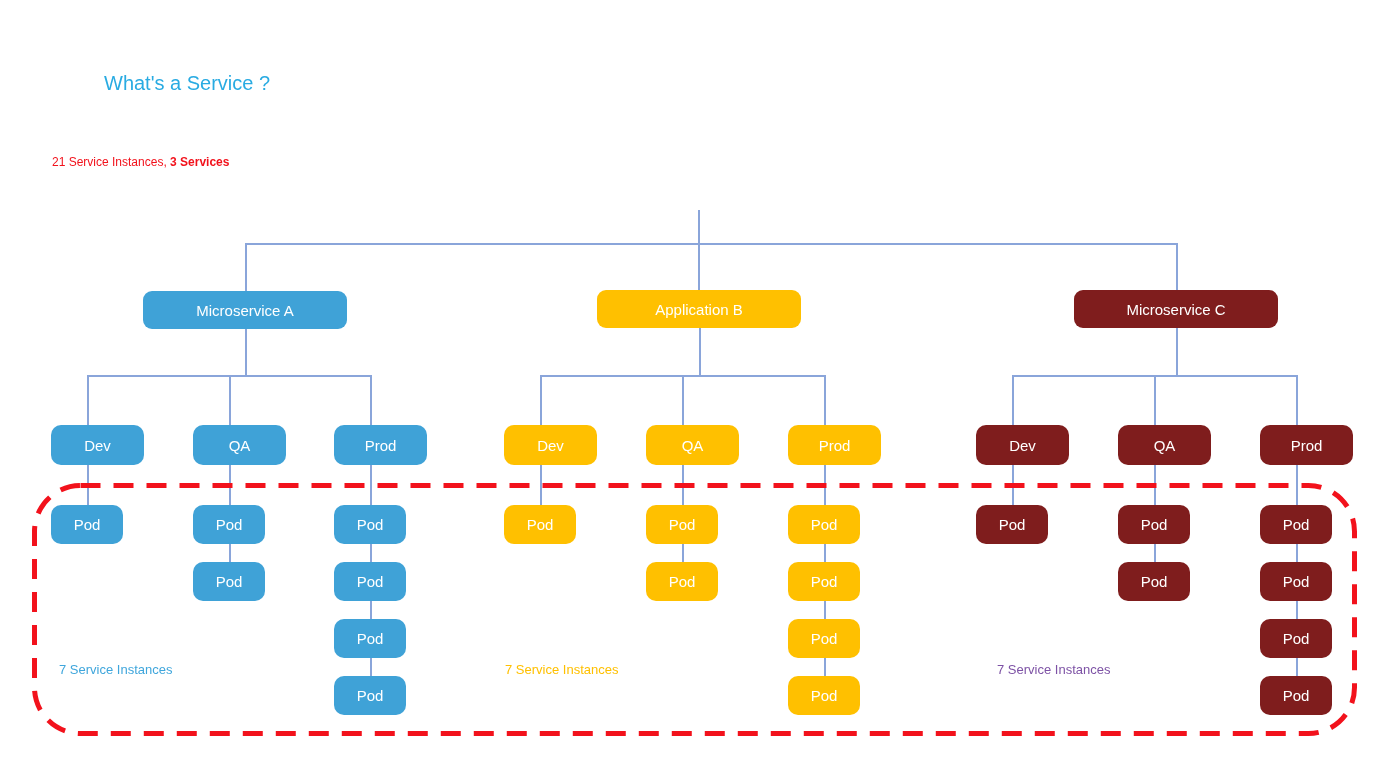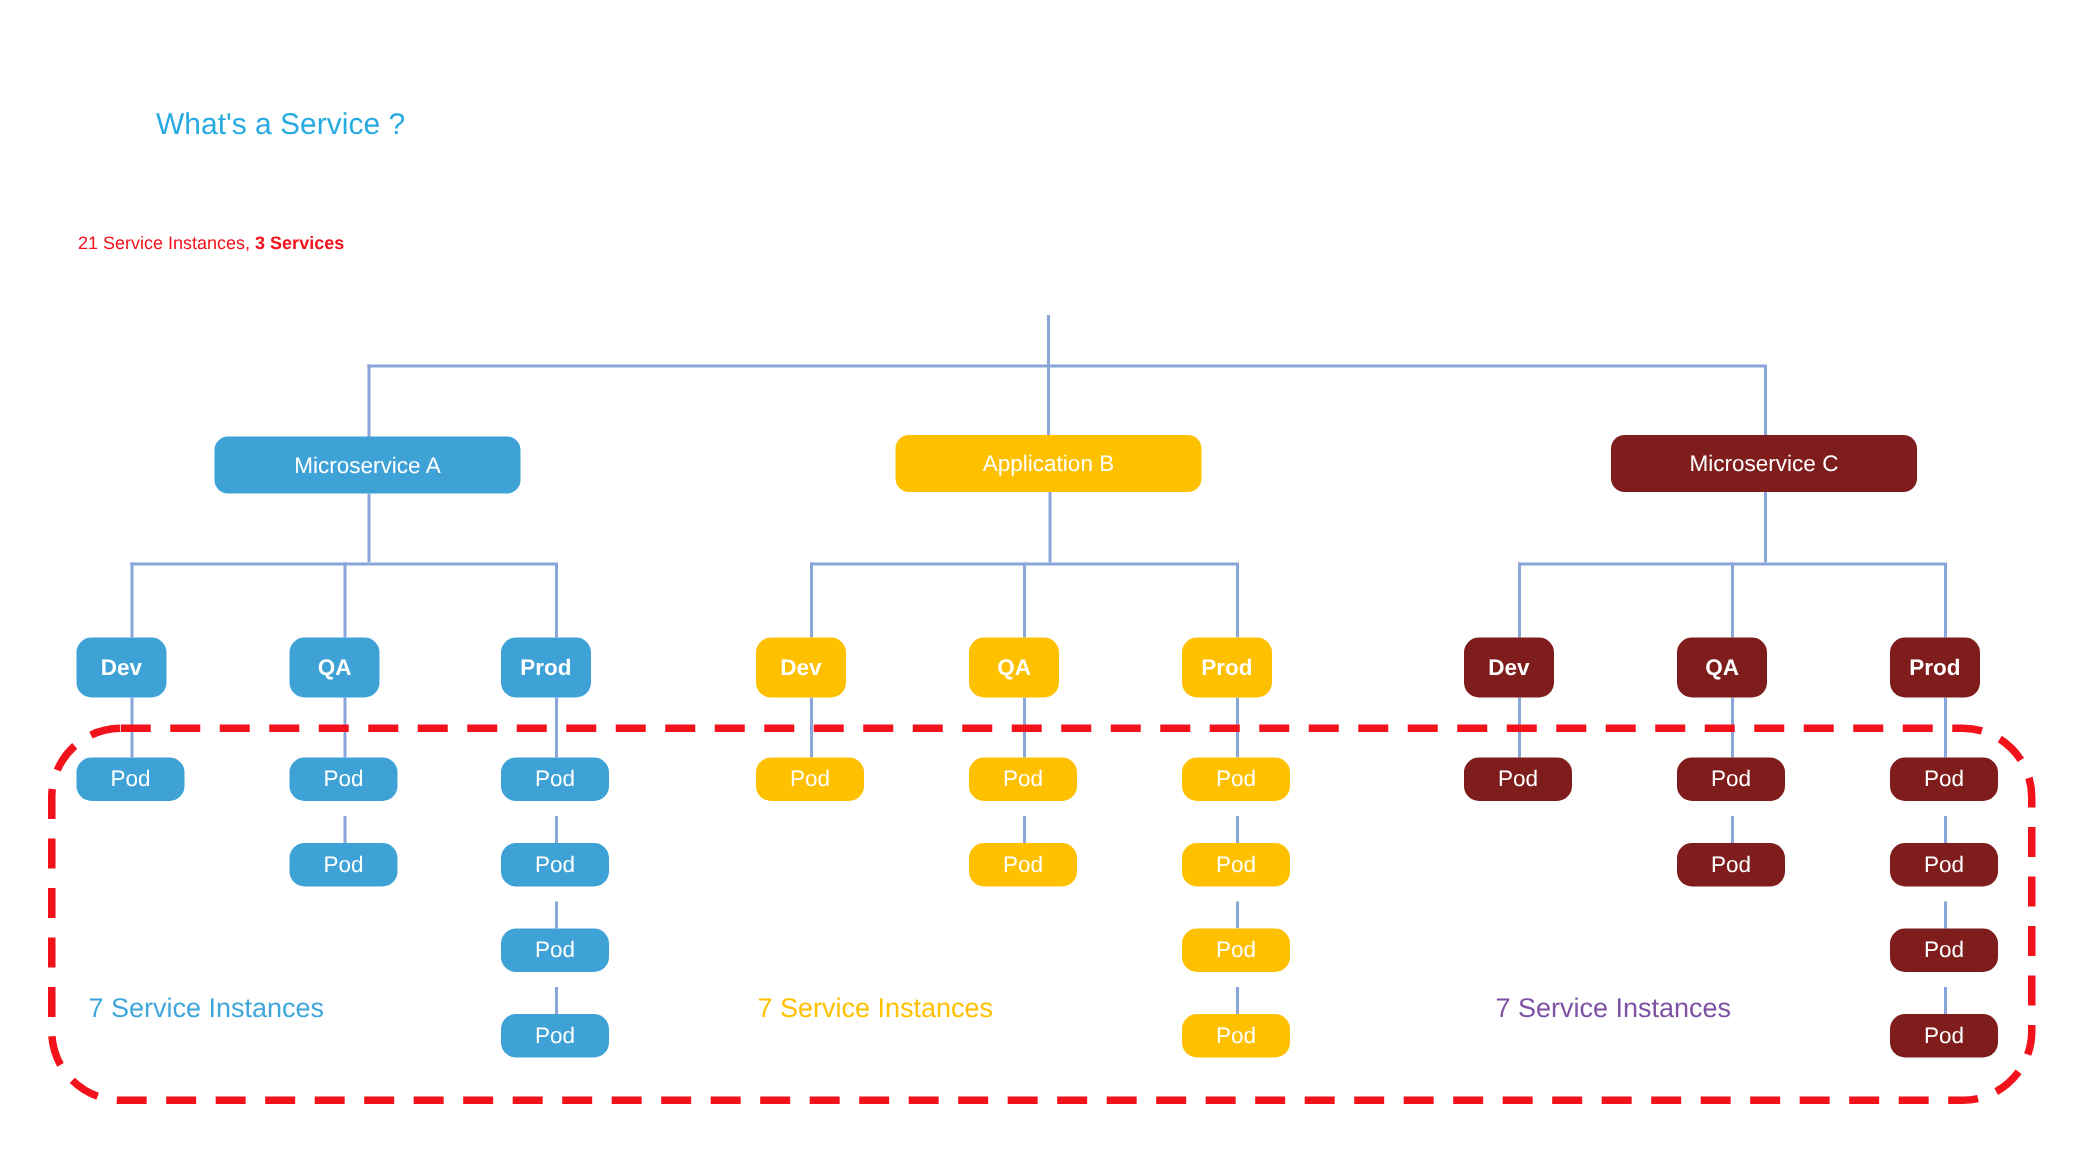--- a/index.html
+++ b/index.html
@@ -8,32 +8,32 @@
   .stage{position:absolute;inset:0;width:1386px;height:773px;margin-top:28px;}
 
   .page-title{position:absolute;left:104px;top:44px;font-size:20px;color:#29ABE2;}
   .heading{position:absolute;left:52px;top:127px;font-size:12px;color:#F2121C;white-space:nowrap;}
   .heading .bold{font-weight:bold;}
 
   .node{position:absolute;color:#ffffff;display:flex;align-items:center;justify-content:center;
         border-radius:10px;font-size:15px;white-space:nowrap;box-sizing:border-box;}
   .app{width:203px;height:69px;border-radius:14px;font-weight:bold;font-size:13px;}
   .ms{width:204px;height:38px;border-radius:9px;font-size:15px;text-align:center;}
-  .env{width:60px;height:40px;font-weight:bold;}
-  .pod{width:72px;height:29px;}
+  .env{width:93px;height:40px;}
+  .pod{width:72px;height:39px;}
 
   .c-blue{background:#3FA2D7;}
   .c-yellow{background:#FFC000;}
   .c-purple{background:#7f1d1d;}
 
   .line{position:absolute;background:#8AA5DA;}
   .vl{width:1.5px;}
   .hl{height:1.5px;}
 
-  .footer-label{position:absolute;font-size:18px;white-space:nowrap;}
+  .footer-label{position:absolute;font-size:13px;white-space:nowrap;}
   .f-blue{color:#3FA6DC;}
   .f-yellow{color:#FFC000;}
   .f-purple{color:#7D52A5;}
 
   .highlight-svg{position:absolute;left:0;top:0;pointer-events:none;}
 </style>
 </head>
 <body>
 
 <div class="stage">

